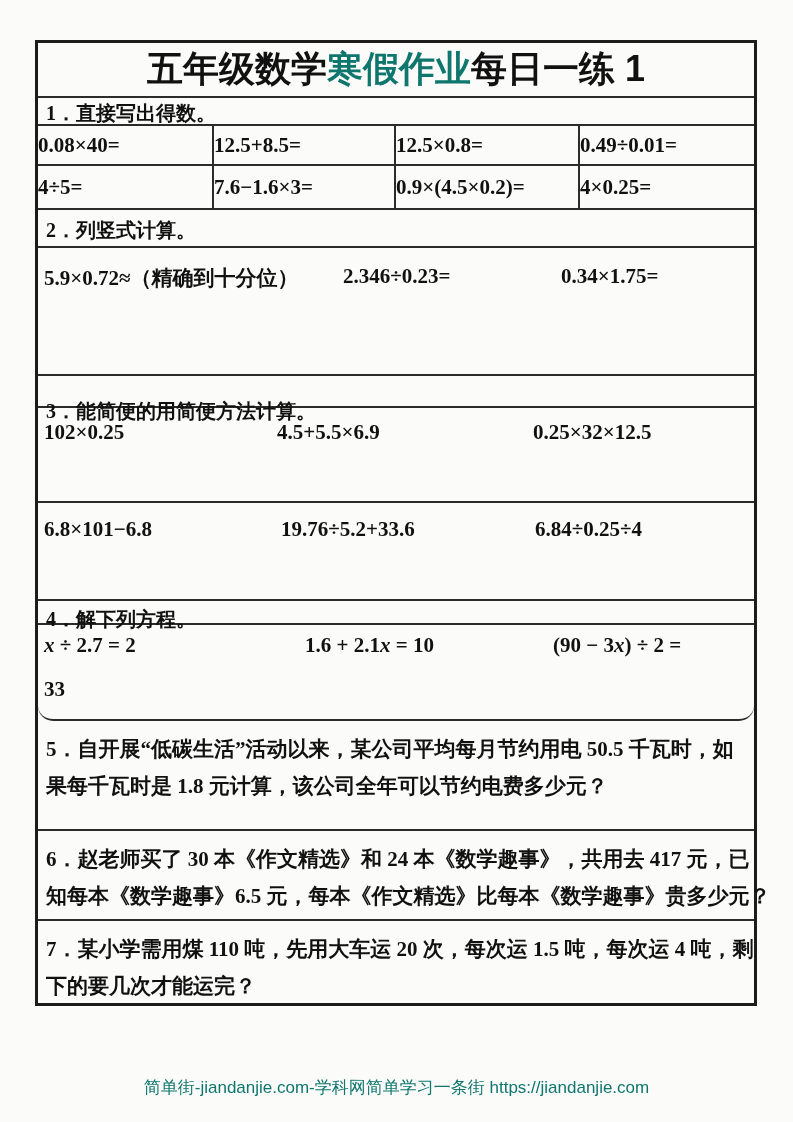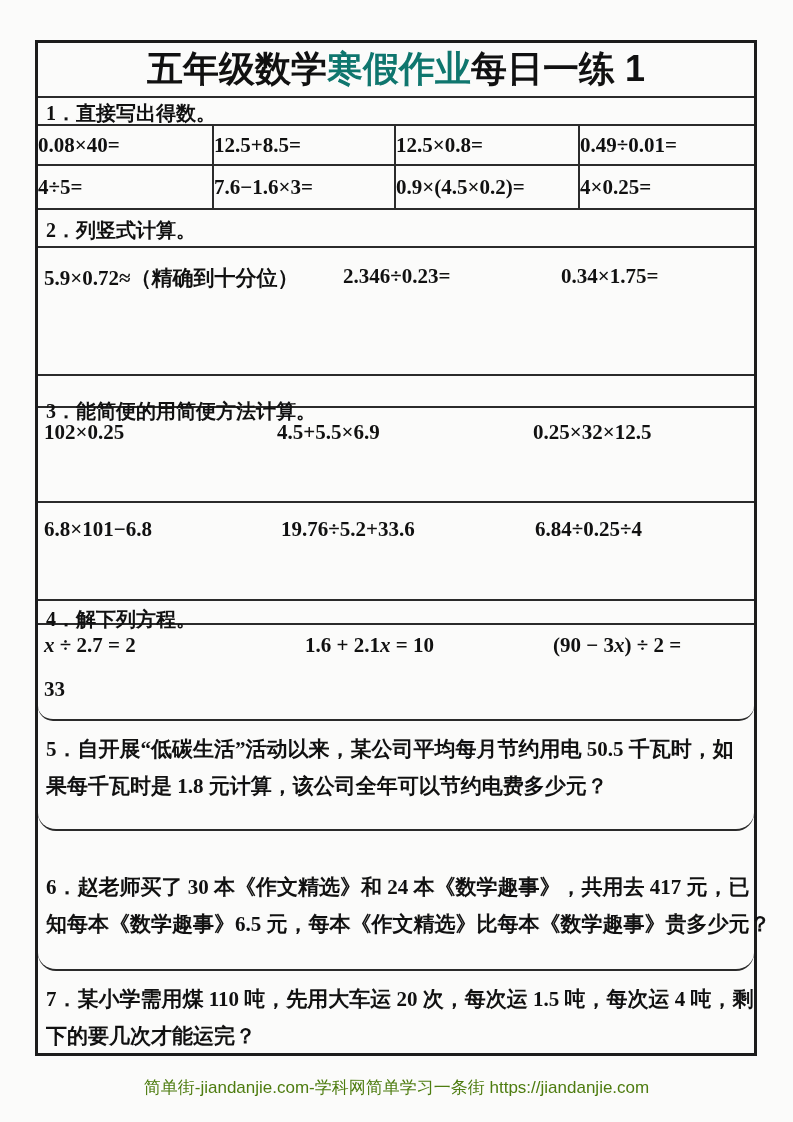--- a/index.html
+++ b/index.html
@@ -66,48 +66,47 @@
   .c2 { width: 182px; }
   .c3 { width: 184px; }
   .r1 { height: 40px; } .r1 .cell { padding-top: 7px; }
   .r2 { height: 44px; } .r2 .cell { padding-top: 9px; }
 
   .h-s2work { height: 128px; }
   .h-s3row1 { height: 95px; }
   .h-s3row2 { height: 98px; }
   .h-s4work { height: 96px; border-radius: 15px; }
   .h-s5 { height: 110px; }
-  .h-s6 { height: 112px; margin-top: 28px; }
+  .h-s6 { height: 90px; }
   .h-s7 { height: 82px; }
 
   .pos {
     position: absolute;
     font-size: 21px;
     font-weight: bold;
     white-space: nowrap;
   }
   .eq { font-size: 21px; }
 
   .prob {
     padding: 10px 8px 0 8px;
     font-size: 21px;
     font-weight: bold;
     line-height: 37px;
-    border-radius: 18px;
   }
   .prob .pline { white-space: nowrap; }
 
   .footer {
     position: absolute;
     top: 1076px;
     left: 0;
     width: 793px;
     text-align: center;
     font-size: 17px;
-    color: #4d7c0f;
+    color: #0f766e;
     font-family: "Liberation Sans", "DejaVu Sans", sans-serif;
     white-space: nowrap;
   }
 </style>
 </head>
 <body>
 
 <div class="sheet">
 
   <div class="row title-row">

